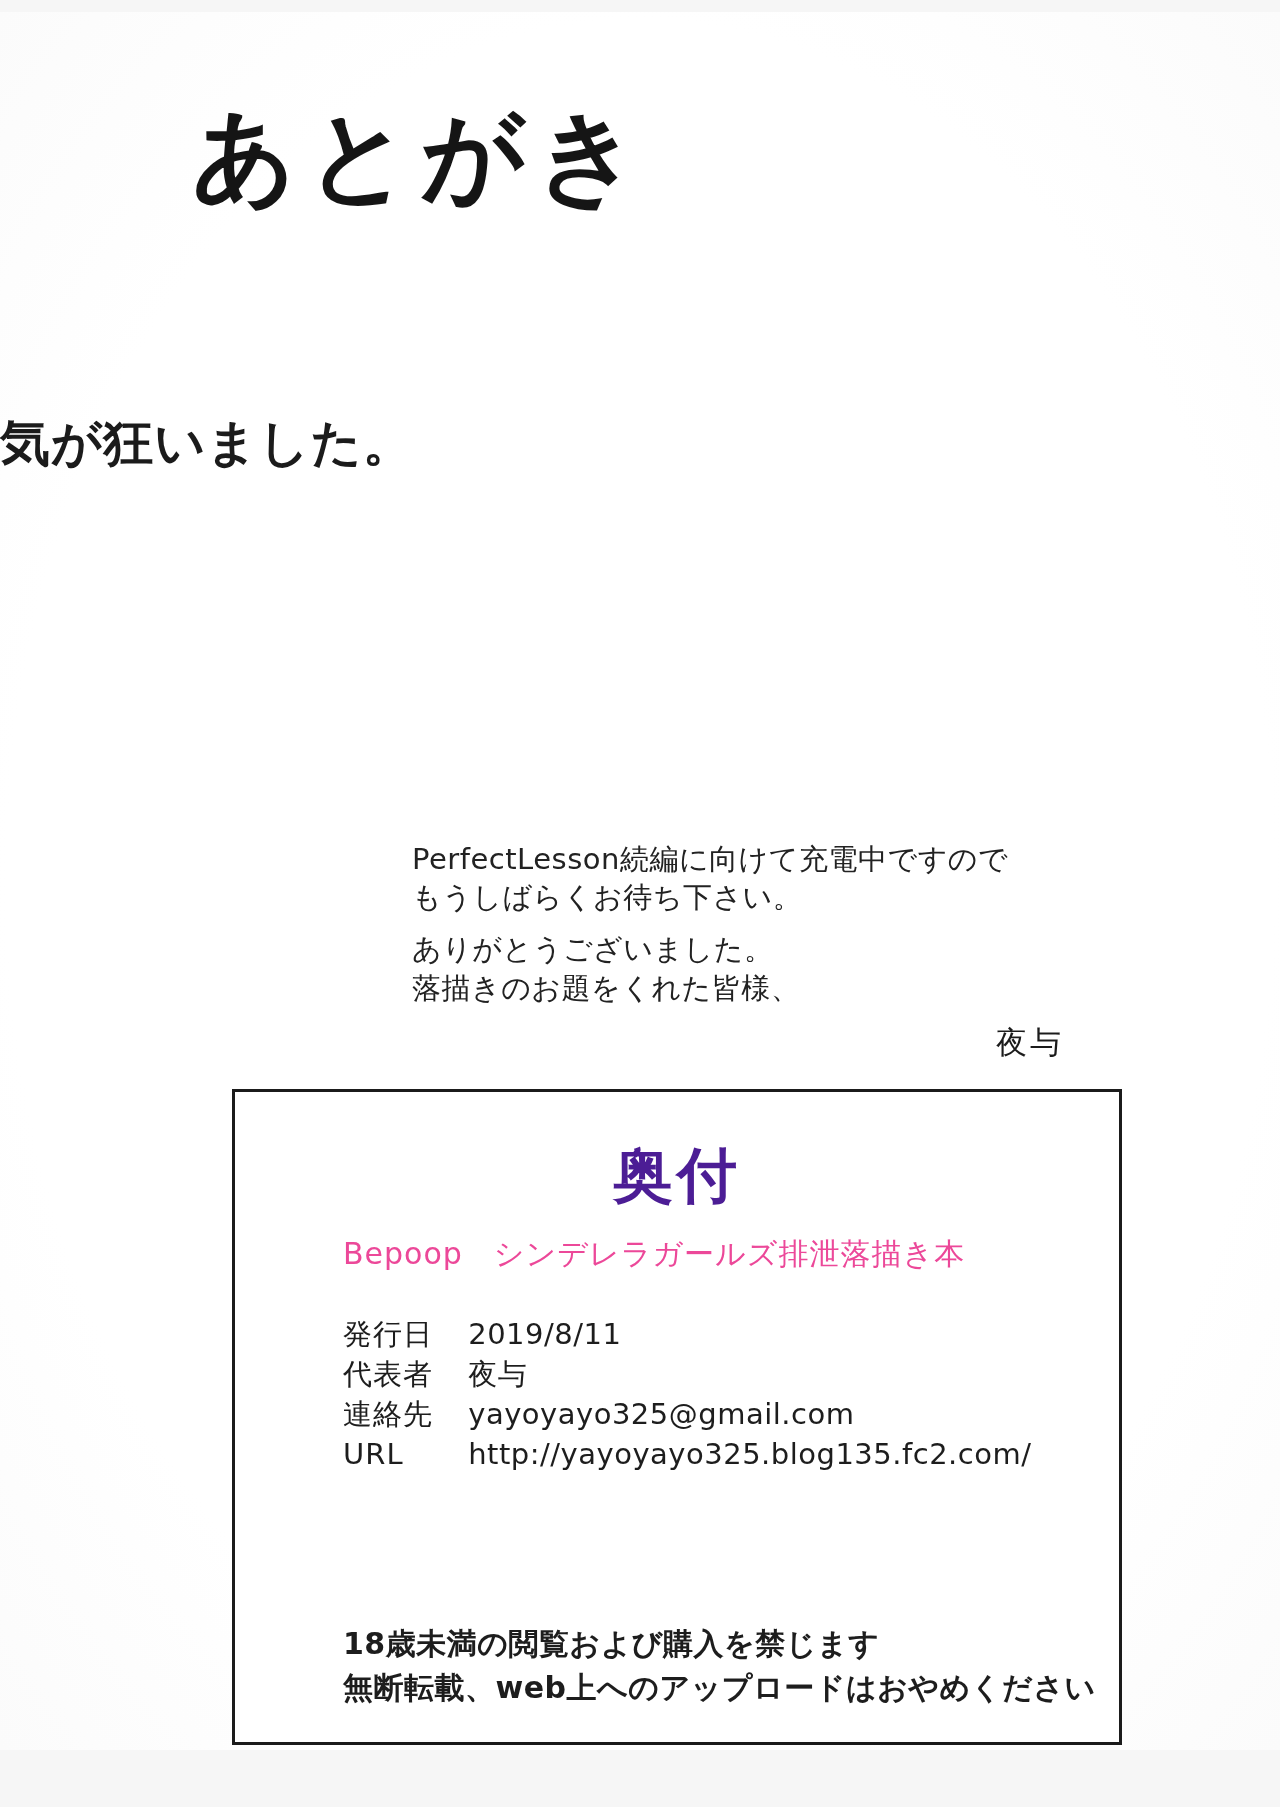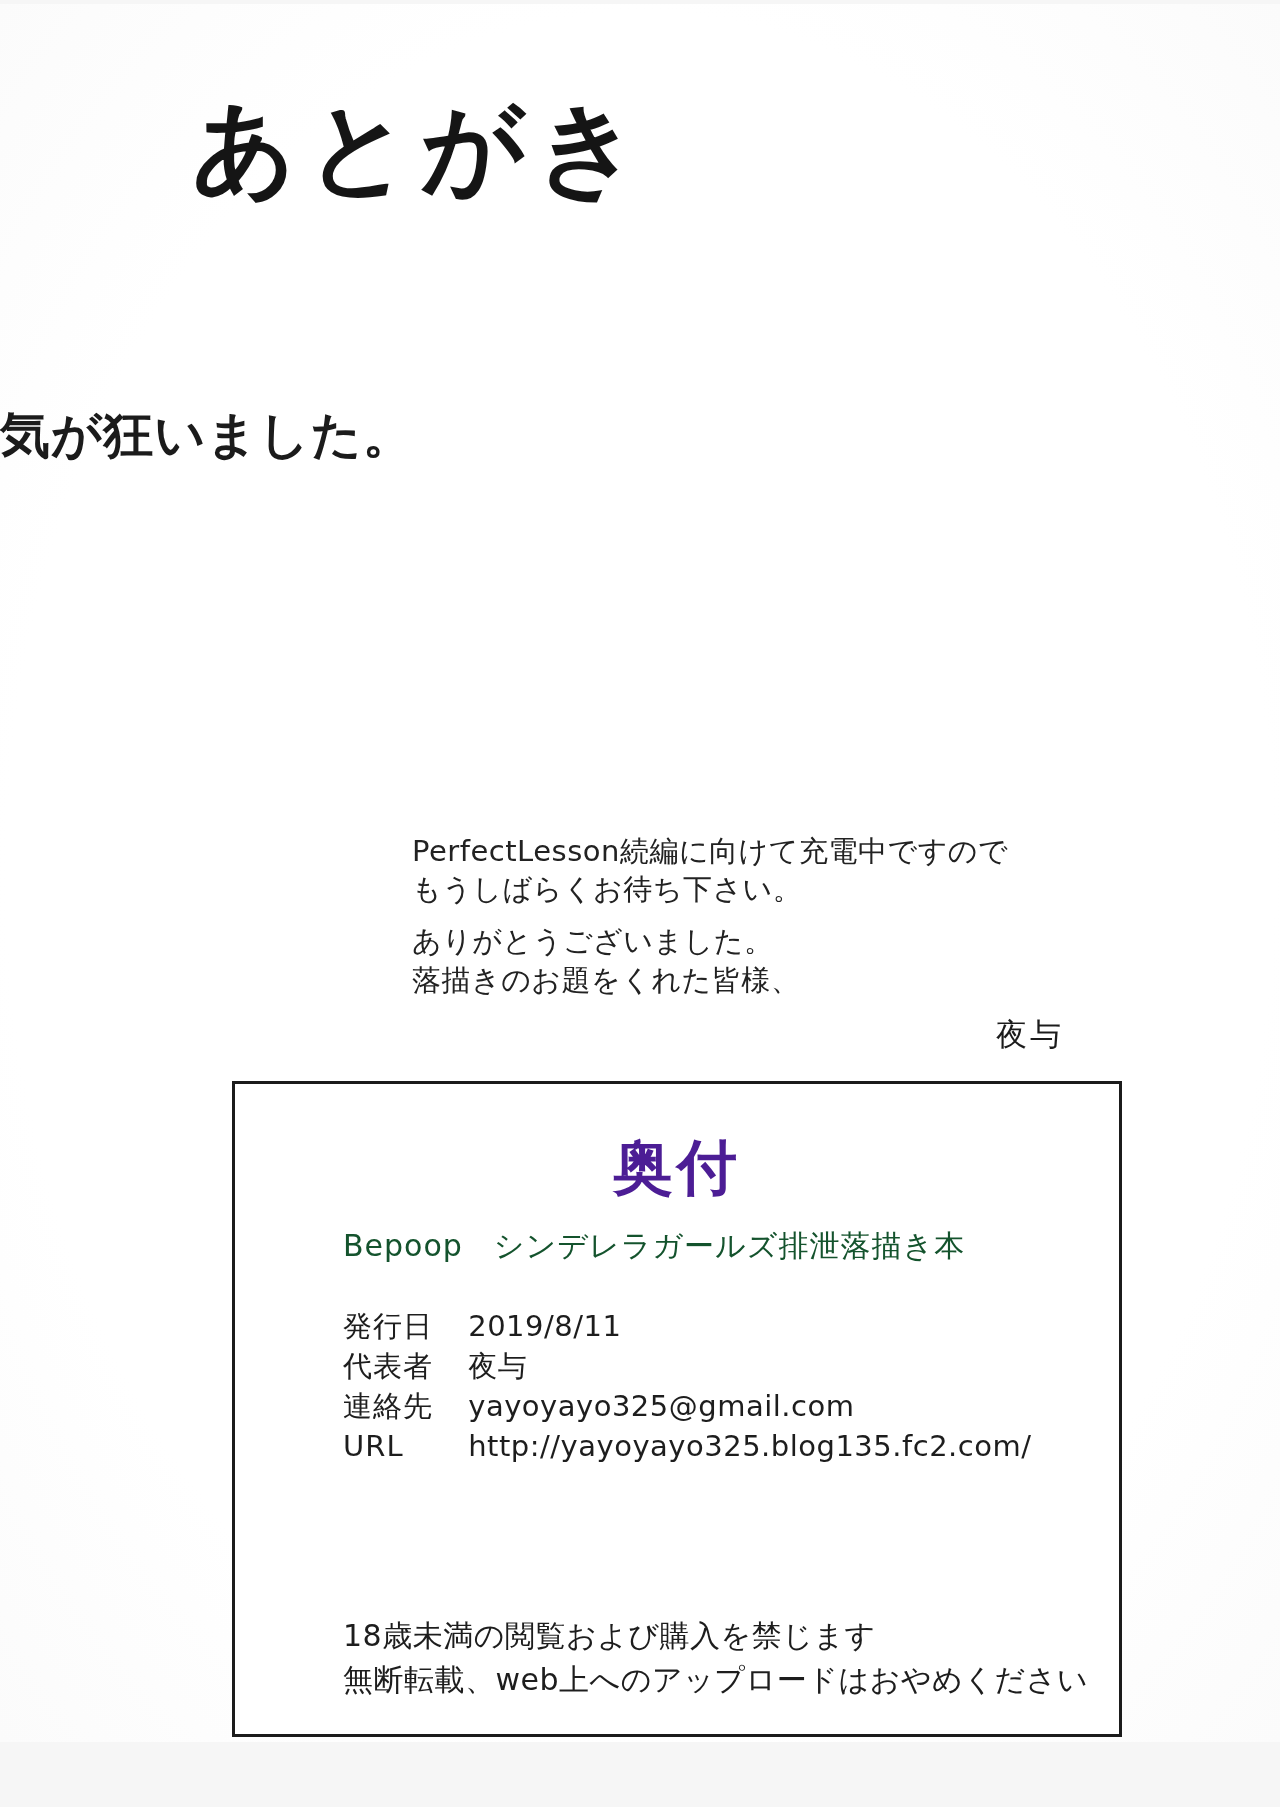--- a/index.html
+++ b/index.html
@@ -5,21 +5,21 @@
   html, body {
     margin: 0;
     padding: 0;
     background: #f6f6f6;
     font-family: "DejaVu Sans", "Liberation Sans", sans-serif;
   }
   .page {
     position: relative;
     width: 1280px;
     height: 1738px;
-    margin: 4px auto;
+    margin: 12px auto;
     background: radial-gradient(ellipse at center, #ffffff 70%, #fbfbfb 100%);
     color: #1a1a1a;
     overflow: hidden;
   }
 
   
   .afterword-title {
     position: absolute;
     left: 192px;
     top: 14px;
@@ -91,21 +91,21 @@
     letter-spacing: 4px;
     color: #4c1d95;
     white-space: nowrap;
   }
   .book-title {
     position: absolute;
     left: 108px;
     top: 142px;
     font-size: 30px;
     letter-spacing: 1px;
-    color: #14532d;
+    color: #ec4899;
     white-space: nowrap;
   }
   .detail-rows {
     position: absolute;
     left: 108px;
     top: 222px;
     font-size: 29px;
     line-height: 40px;
     color: #1d1d1d;
   }
@@ -118,20 +118,21 @@
   .detail-row .value { letter-spacing: 0.5px; }
   .notices {
     position: absolute;
     left: 108px;
     top: 530px;
     font-size: 30px;
     line-height: 44px;
     letter-spacing: 0.5px;
     color: #1d1d1d;
     white-space: nowrap;
+    font-weight: bold;
   }
 </style>
 </head>
 <body>
 
 <div class="page">
 
   <h1 class="afterword-title">あとがき</h1>
 
   <div class="headline">気が狂いました。</div>

